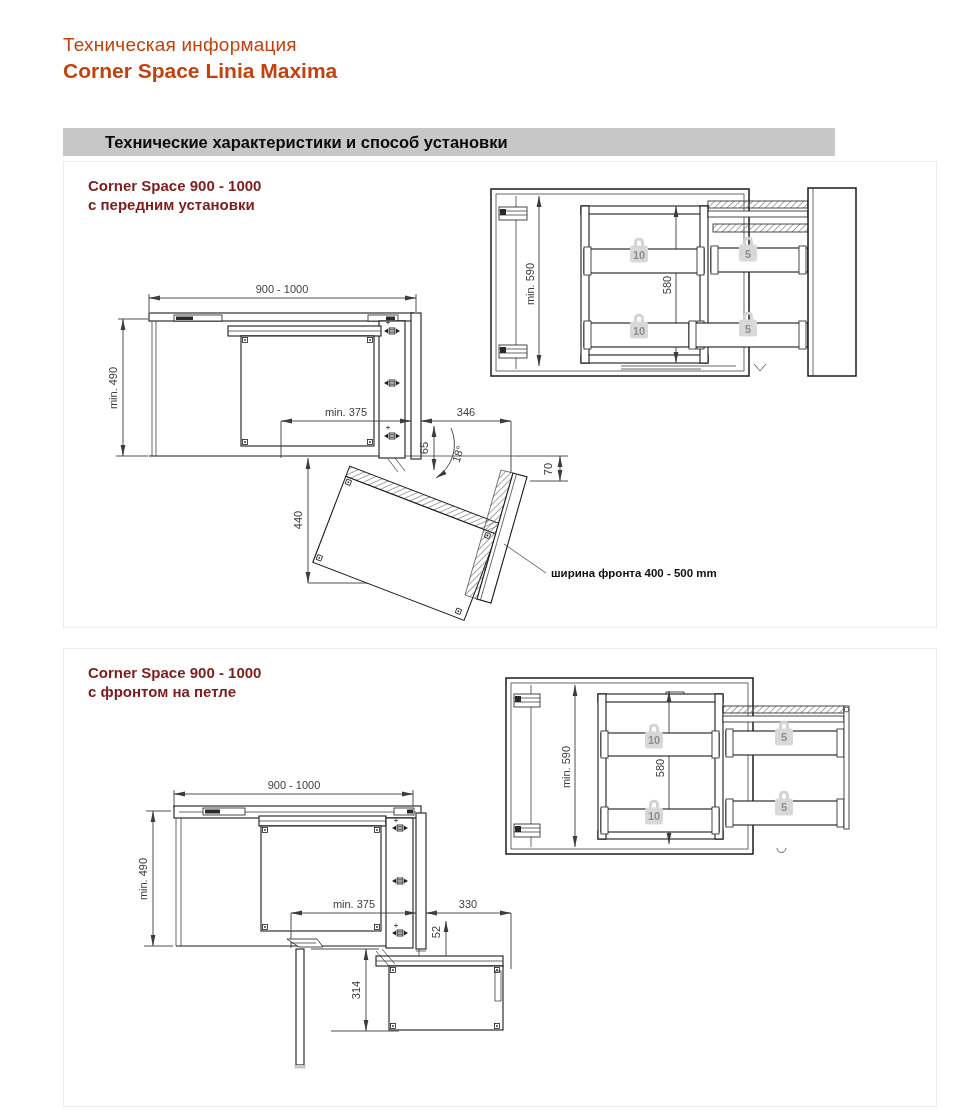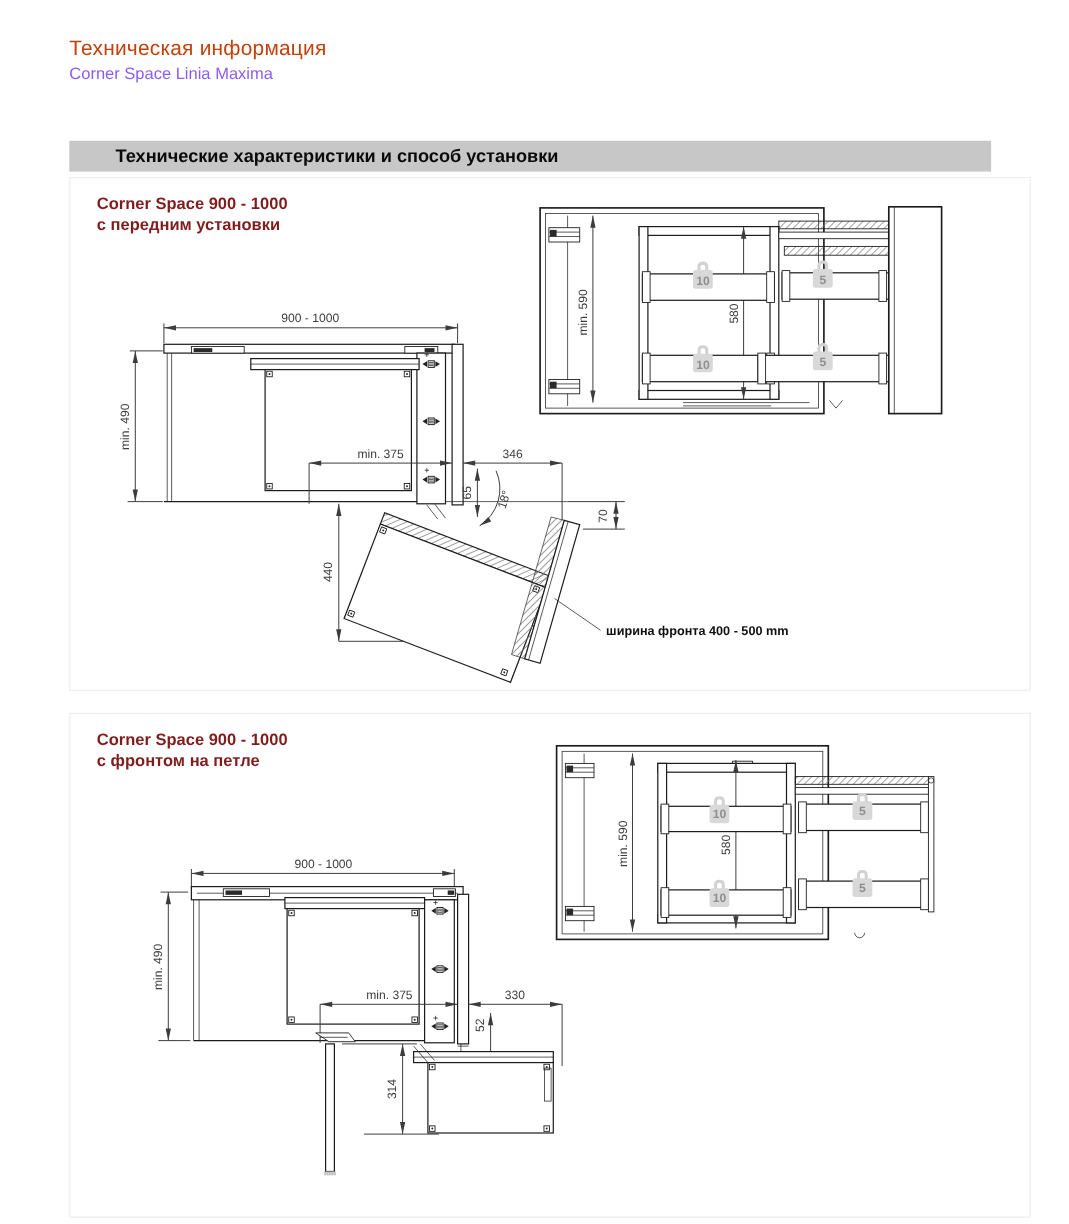--- a/index.html
+++ b/index.html
@@ -2,22 +2,22 @@
 <html><head>
 <meta charset="utf-8">
 <style>
   html,body{margin:0;padding:0}
   body{
     width:972px;height:1113px;position:relative;background:#fff;
     font-family:"Liberation Sans",sans-serif;overflow:hidden;color:#111;
   }
   .abs{position:absolute}
   .kicker{left:63px;top:34px;font-size:19px;color:#c2410c;letter-spacing:.2px}
-  .doc-title{left:63px;top:59px;font-size:15px;font-weight:normal;color:#8b5cf6}
-  .banner{left:63px;top:128px;width:838px;height:28px;background:#c7c7c7}
+  .doc-title{left:63px;top:59px;font-size:21px;font-weight:bold;color:#c2410c}
+  .banner{left:63px;top:128px;width:772px;height:28px;background:#c7c7c7}
   .banner span{display:block;line-height:28px;padding-left:42px;font-size:16.5px;font-weight:bold;color:#0a0a0a}
   .section{left:63px;width:872px;border:1px solid #ececec;background:#fff}
   .sec1{top:161px;height:465px}
   .sec2{top:648px;height:457px}
   .sec-title{position:absolute;left:24px;top:14px;font-size:15px;line-height:19px;font-weight:bold;color:#7f1d1d}
   svg.drawing{position:absolute;overflow:visible}
   
   .ol{stroke:#1c1c1c;stroke-width:1.1;fill:#fff}
   .ol2{stroke:#1c1c1c;stroke-width:1.5;fill:#fff}
   .olt{stroke:#1c1c1c;stroke-width:.8;fill:#fff}

